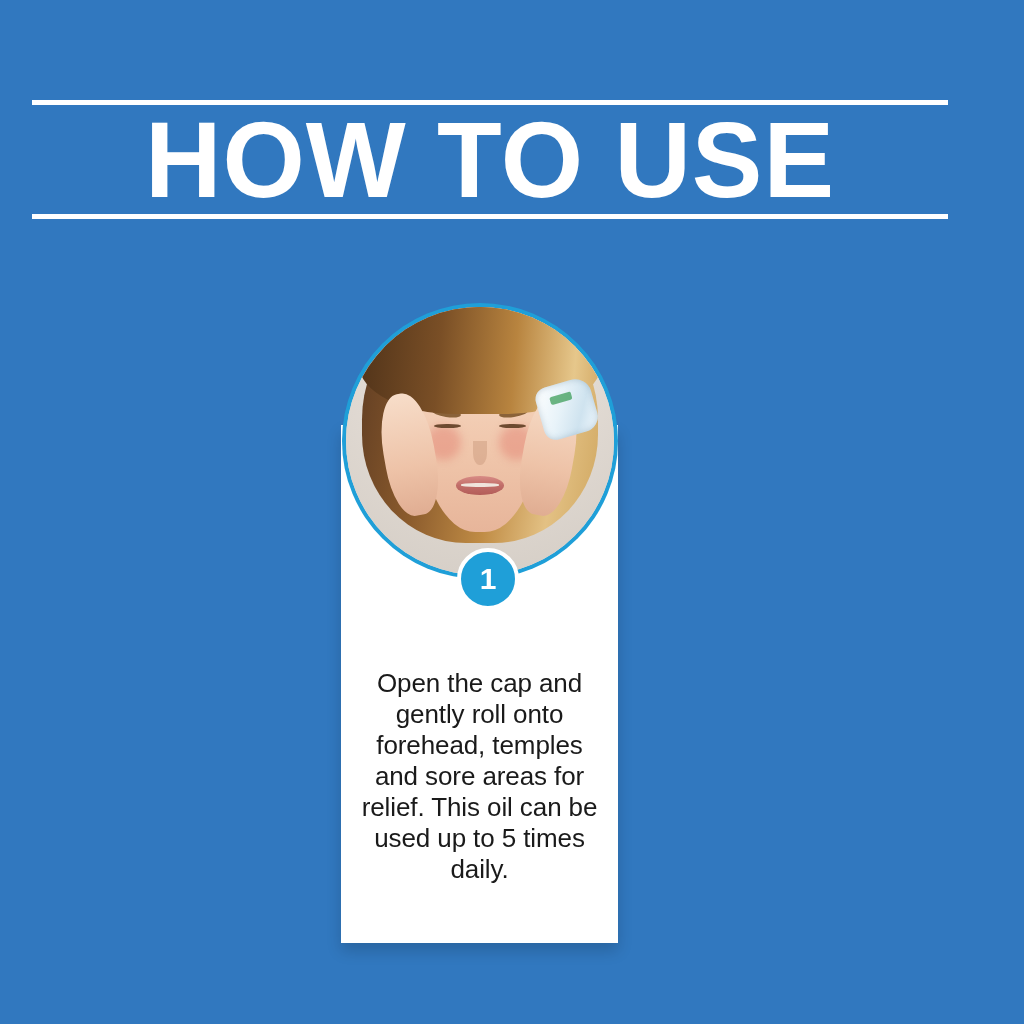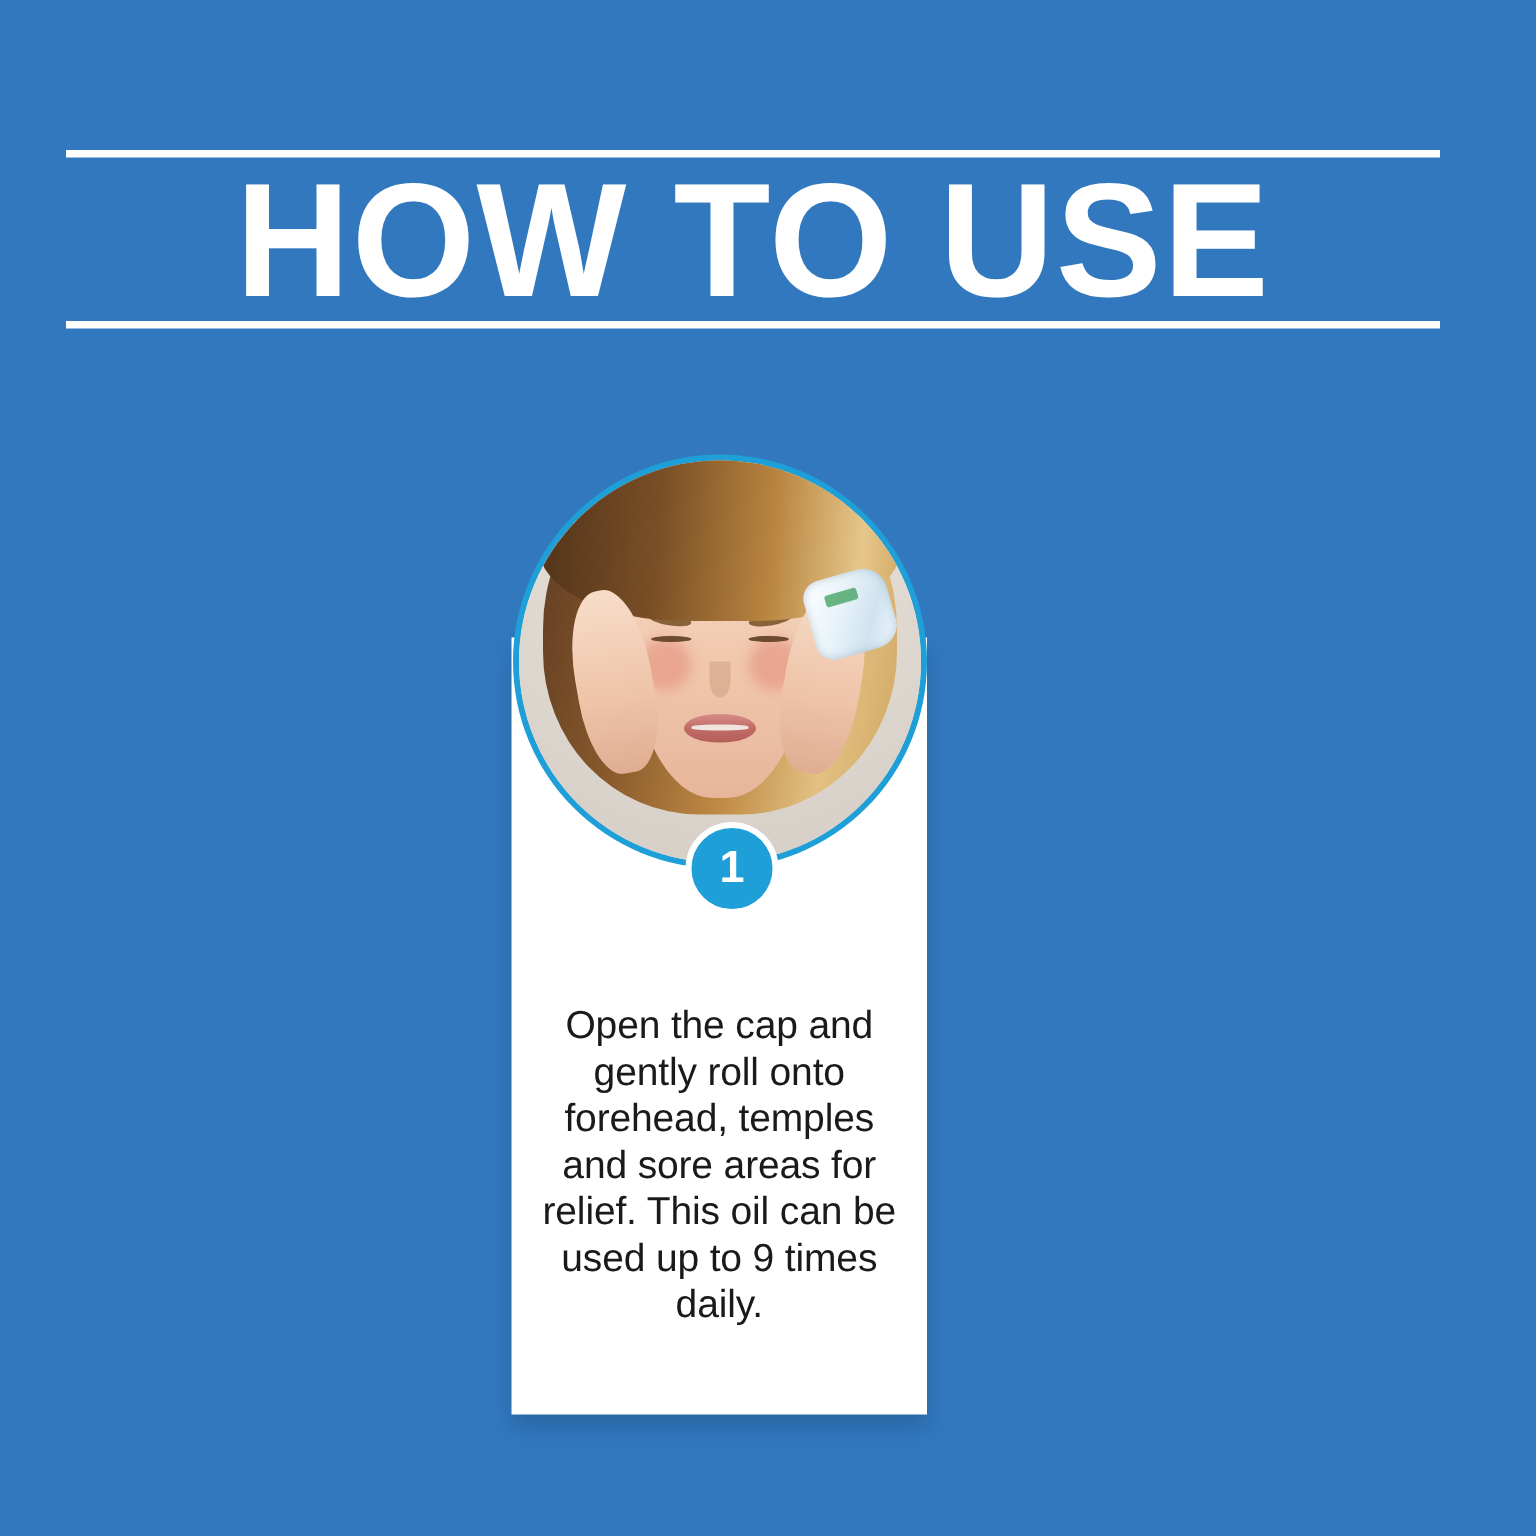--- a/index.html
+++ b/index.html
@@ -12,21 +12,21 @@
     height: 1024px;
     background: #3178bf;
     font-family: "Liberation Sans", sans-serif;
     overflow: hidden;
     position: relative;
   }
 
   
   .header {
     position: absolute;
-    left: 44px;
+    left: 32px;
     top: 100px;
     width: 916px;
     height: 120px;
   }
   .rule {
     position: absolute;
     left: 0;
     width: 100%;
     height: 5px;
     background: #ffffff;
@@ -278,13 +278,13 @@
       <div class="hand right"></div>
       <div class="bottle">
         <div class="bottle-label"></div>
       </div>
     </div>
   </div>
 </div>
 
 <div class="step-badge">1</div>
 
-<div class="step-text">Open the cap and gently roll onto forehead, temples and sore areas for relief. This oil can be used up to 9 times daily.</div>
+<div class="step-text">Open the cap and gently roll onto forehead, temples and sore areas for relief. This oil can be used up to 5 times daily.</div>
 
 </body></html>

